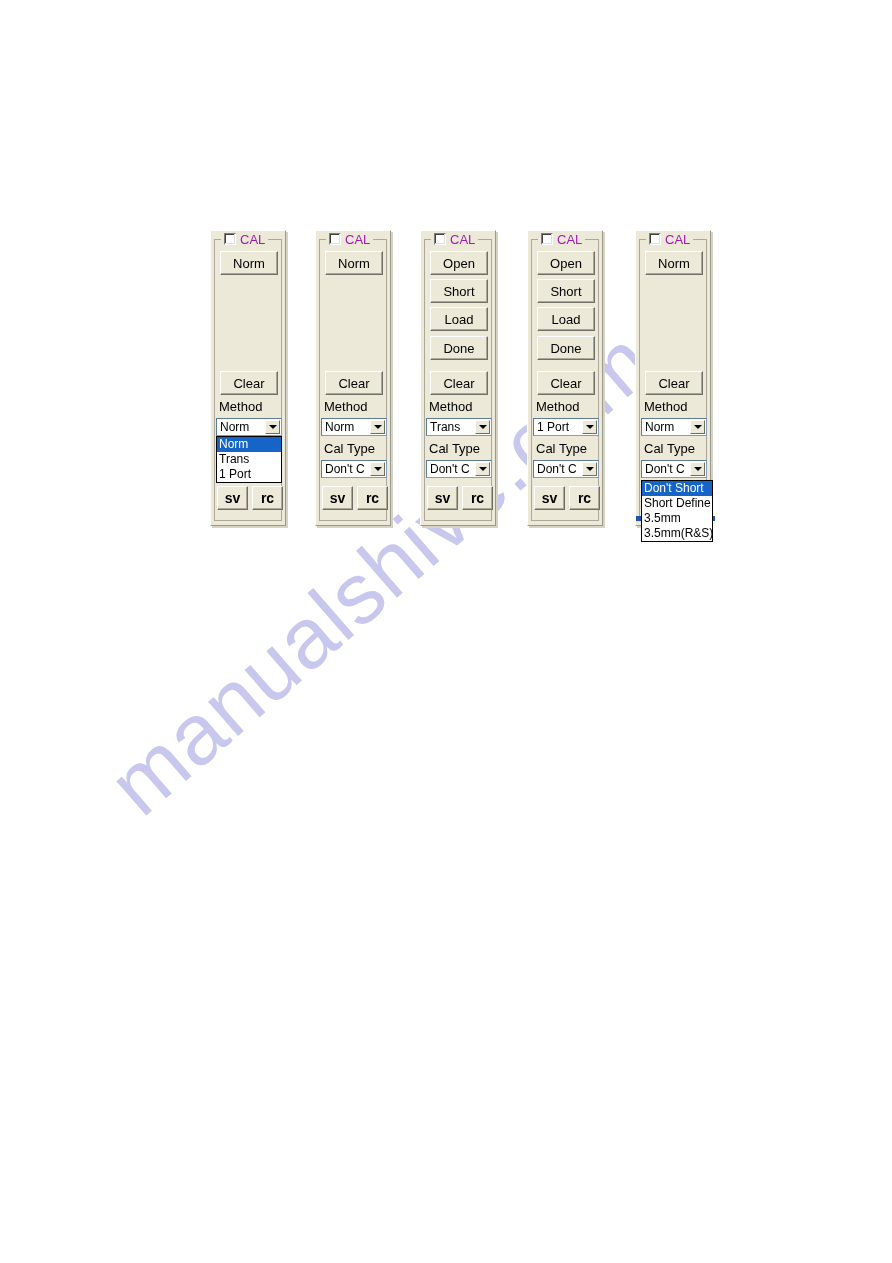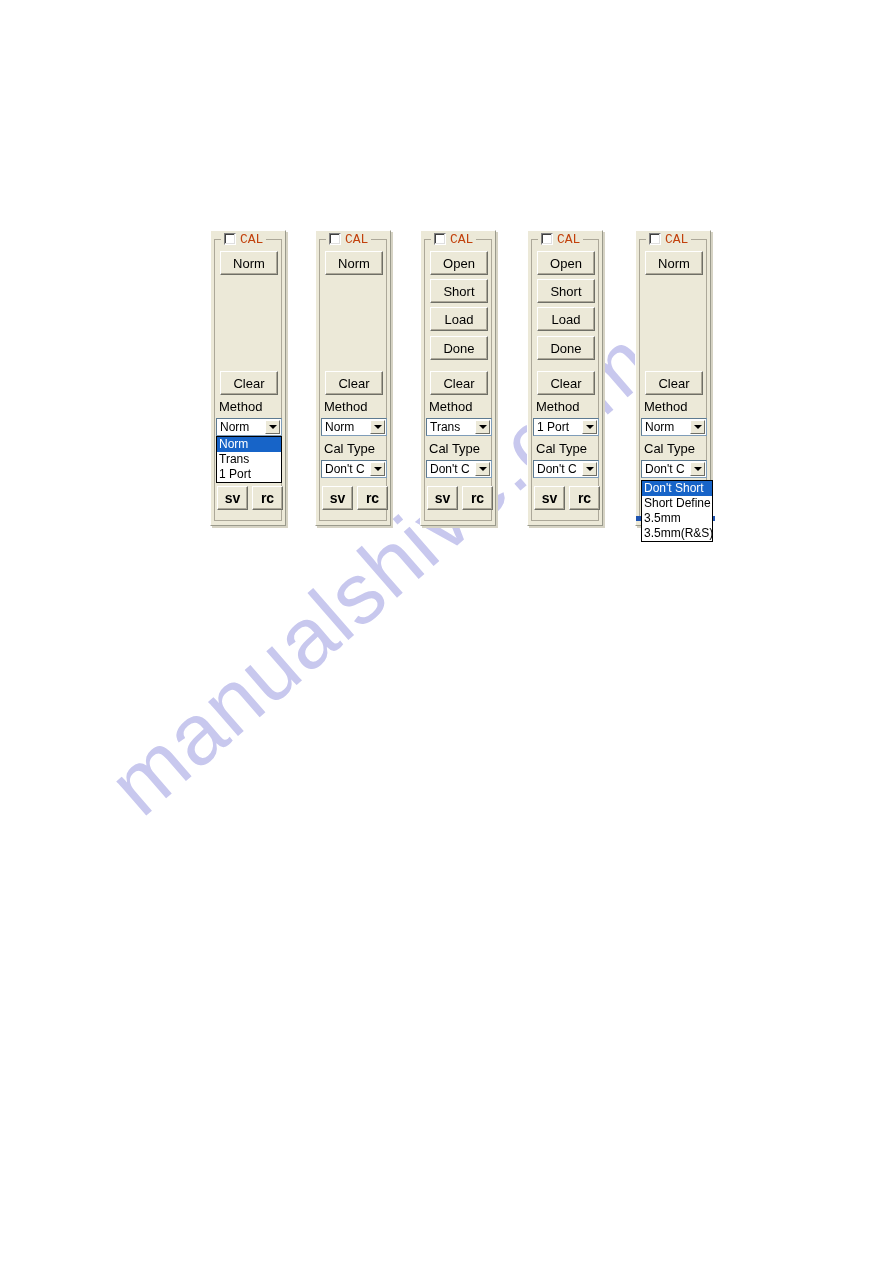--- a/index.html
+++ b/index.html
@@ -88,23 +88,22 @@
     background: #ffffff;
     border-top: 1px solid #808080;
     border-left: 1px solid #808080;
     border-right: 1px solid #ffffff;
     border-bottom: 1px solid #ffffff;
     box-shadow: inset -1px -1px 0 #dfdfdf, inset 1px 1px 0 #404040;
     box-sizing: border-box;
   }
   .group-legend .lg-text {
     font-size: 13px;
-    color: #c2410c;
+    color: #a21caf;
     line-height: 13px;
-    font-family: Liberation Mono, monospace;
   }
 
   
   .btn {
     position: absolute;
     background: #ece9d8;
     border-top: 1px solid #ffffff;
     border-left: 1px solid #ffffff;
     border-right: 1px solid #6f6f66;
     border-bottom: 1px solid #6f6f66;

